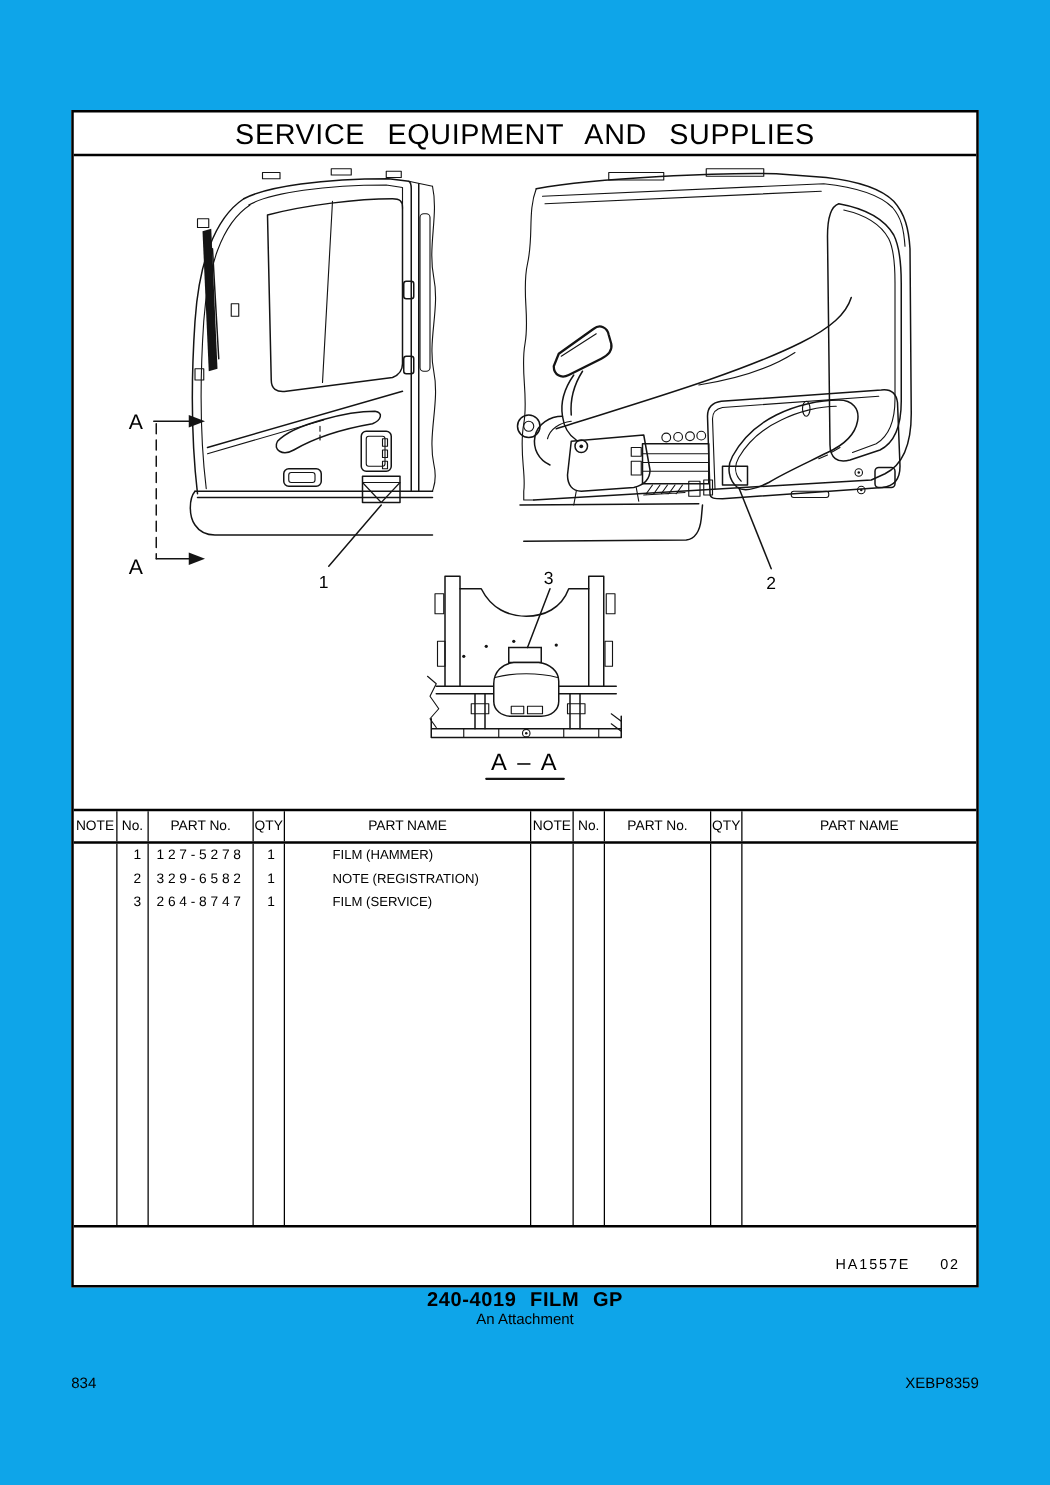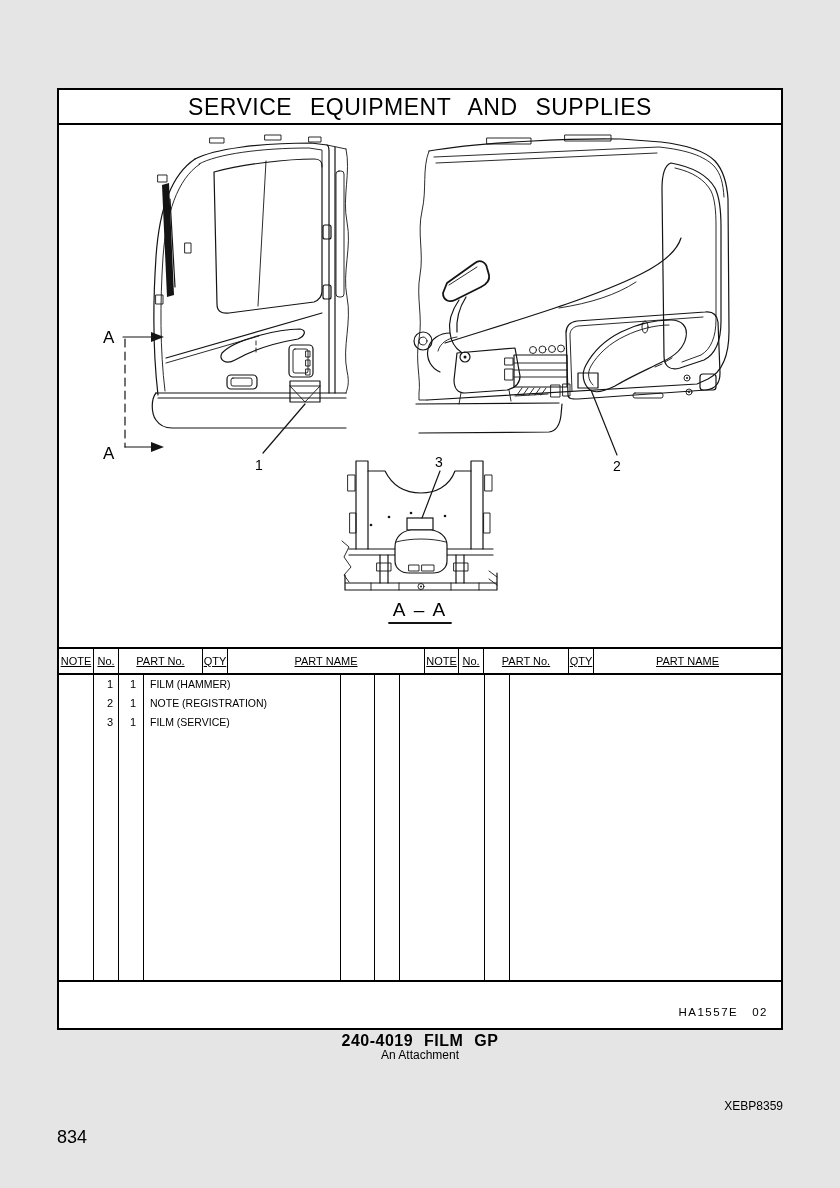--- a/index.html
+++ b/index.html
@@ -1,18 +1,18 @@
 <!DOCTYPE html>
 <html><head>
 <meta charset="utf-8">
 <style>
   * { margin:0; padding:0; box-sizing:border-box; }
   html,body { background:#ffffff; }
   body { width:840px; height:1188px; position:relative; font-family:"Liberation Sans", sans-serif; color:#000; }
-  .page { position:absolute; inset:0; background:#e5e5e5; }
+  .page { position:absolute; inset:0; background:#0ea5e9; }
 
   
   .frame { position:absolute; left:57px; top:88px; width:726px; height:942px; border:2px solid #000; background:#fff; }
 
   .title-bar { position:absolute; left:0; top:0; width:100%; height:35px; border-bottom:2px solid #000;
                text-align:center; line-height:34px; font-size:23px; letter-spacing:.5px; word-spacing:11px; }
 
   .draw-area { position:absolute; left:0; top:37px; width:722px; height:520px; }
   .draw-area svg { width:100%; height:100%; display:block; }
 
@@ -26,39 +26,39 @@
   .svgA { font:17px "Liberation Sans", sans-serif; }
   .svgAA { font:19px "Liberation Sans", sans-serif; letter-spacing:2px; }
 
   
   .ptable { position:absolute; left:0; top:557px; width:722px; height:333px; border-top:2px solid #000; }
   .thead { display:flex; height:26px; border-bottom:2px solid #000; }
   .tbody { display:flex; height:305px; }
   .col { height:100%; border-right:1.2px solid #000; overflow:hidden; }
   .col:last-child { border-right:none; }
   .col.mid { border-right:1.6px solid #000; }
-  .hcell { font-size:11px; text-align:center; line-height:24px; white-space:nowrap;text-decoration:underline; }
+  .hcell { font-size:11px; text-align:center; line-height:24px; white-space:nowrap; }
   .c-note { width:35px; } .c-no { width:25px; } .c-pn { width:84px; } .c-qty { width:25px; } .c-name { width:197px; }
   .c-note2 { width:34px; } .c-no2 { width:25px; } .c-pn2 { width:85px; } .c-qty2 { width:25px; } .c-name2 { width:187px; }
   .bcell { height:19px; line-height:19px; font-size:11px; white-space:nowrap; }
   .al-r5 { text-align:right; padding-right:5px; }
   .al-r7 { text-align:right; padding-right:7px; }
   .al-c  { text-align:center; letter-spacing:3px; }
-  .al-l  { text-align:left; padding-left:6px; font-size:10.5px; }
+  .al-l  { text-align:left; padding-left:6px; font-size:10.5px;margin-left:32px; }
 
   .ref-strip { position:absolute; left:0; top:890px; width:722px; height:48px; border-top:2px solid #000;
                text-align:right; padding:24px 13px 0 0; font-size:11.5px; letter-spacing:1.5px; }
-  .ref-strip .rev { margin-left:14px; }
+  .ref-strip .rev { margin-left:24px; }
 
   .footer-block { position:absolute; left:0; top:1032px; width:840px; text-align:center; }
   .fb-title { font-size:16px; font-weight:bold; word-spacing:6px; letter-spacing:.5px; line-height:17px; }
   .fb-serial { font-size:11px; line-height:12px; }
   .fb-attach { font-size:12px; line-height:13px; }
 
-  .pageno { position:absolute; left:57px; top:1099px; font-size:18px;margin-top:28px; }
+  .pageno { position:absolute; left:57px; top:1099px; font-size:12px; }
   .doccode { position:absolute; right:57px; top:1099px; font-size:12px;margin-left:32px; }
 </style>
 </head>
 <body>
 
 <div class="page">
 
   <div class="frame">
 
     <div class="title-bar">SERVICE EQUIPMENT AND SUPPLIES</div>
@@ -243,20 +243,25 @@
         <div class="col c-qty2 hcell">QTY</div>
         <div class="col c-name2 hcell">PART NAME</div>
       </div>
       <div class="tbody">
         <div class="col c-note"></div>
         <div class="col c-no">
           <div class="bcell al-r5">1</div>
           <div class="bcell al-r5">2</div>
           <div class="bcell al-r5">3</div>
         </div>
+        <div class="col c-pn">
+          <div class="bcell al-c">127-5278</div>
+          <div class="bcell al-c">329-6582</div>
+          <div class="bcell al-c">264-8747</div>
+        </div>
         <div class="col c-qty">
           <div class="bcell al-r7">1</div>
           <div class="bcell al-r7">1</div>
           <div class="bcell al-r7">1</div>
         </div>
         <div class="col c-name mid">
           <div class="bcell al-l">FILM (HAMMER)</div>
           <div class="bcell al-l">NOTE (REGISTRATION)</div>
           <div class="bcell al-l">FILM (SERVICE)</div>
         </div>

